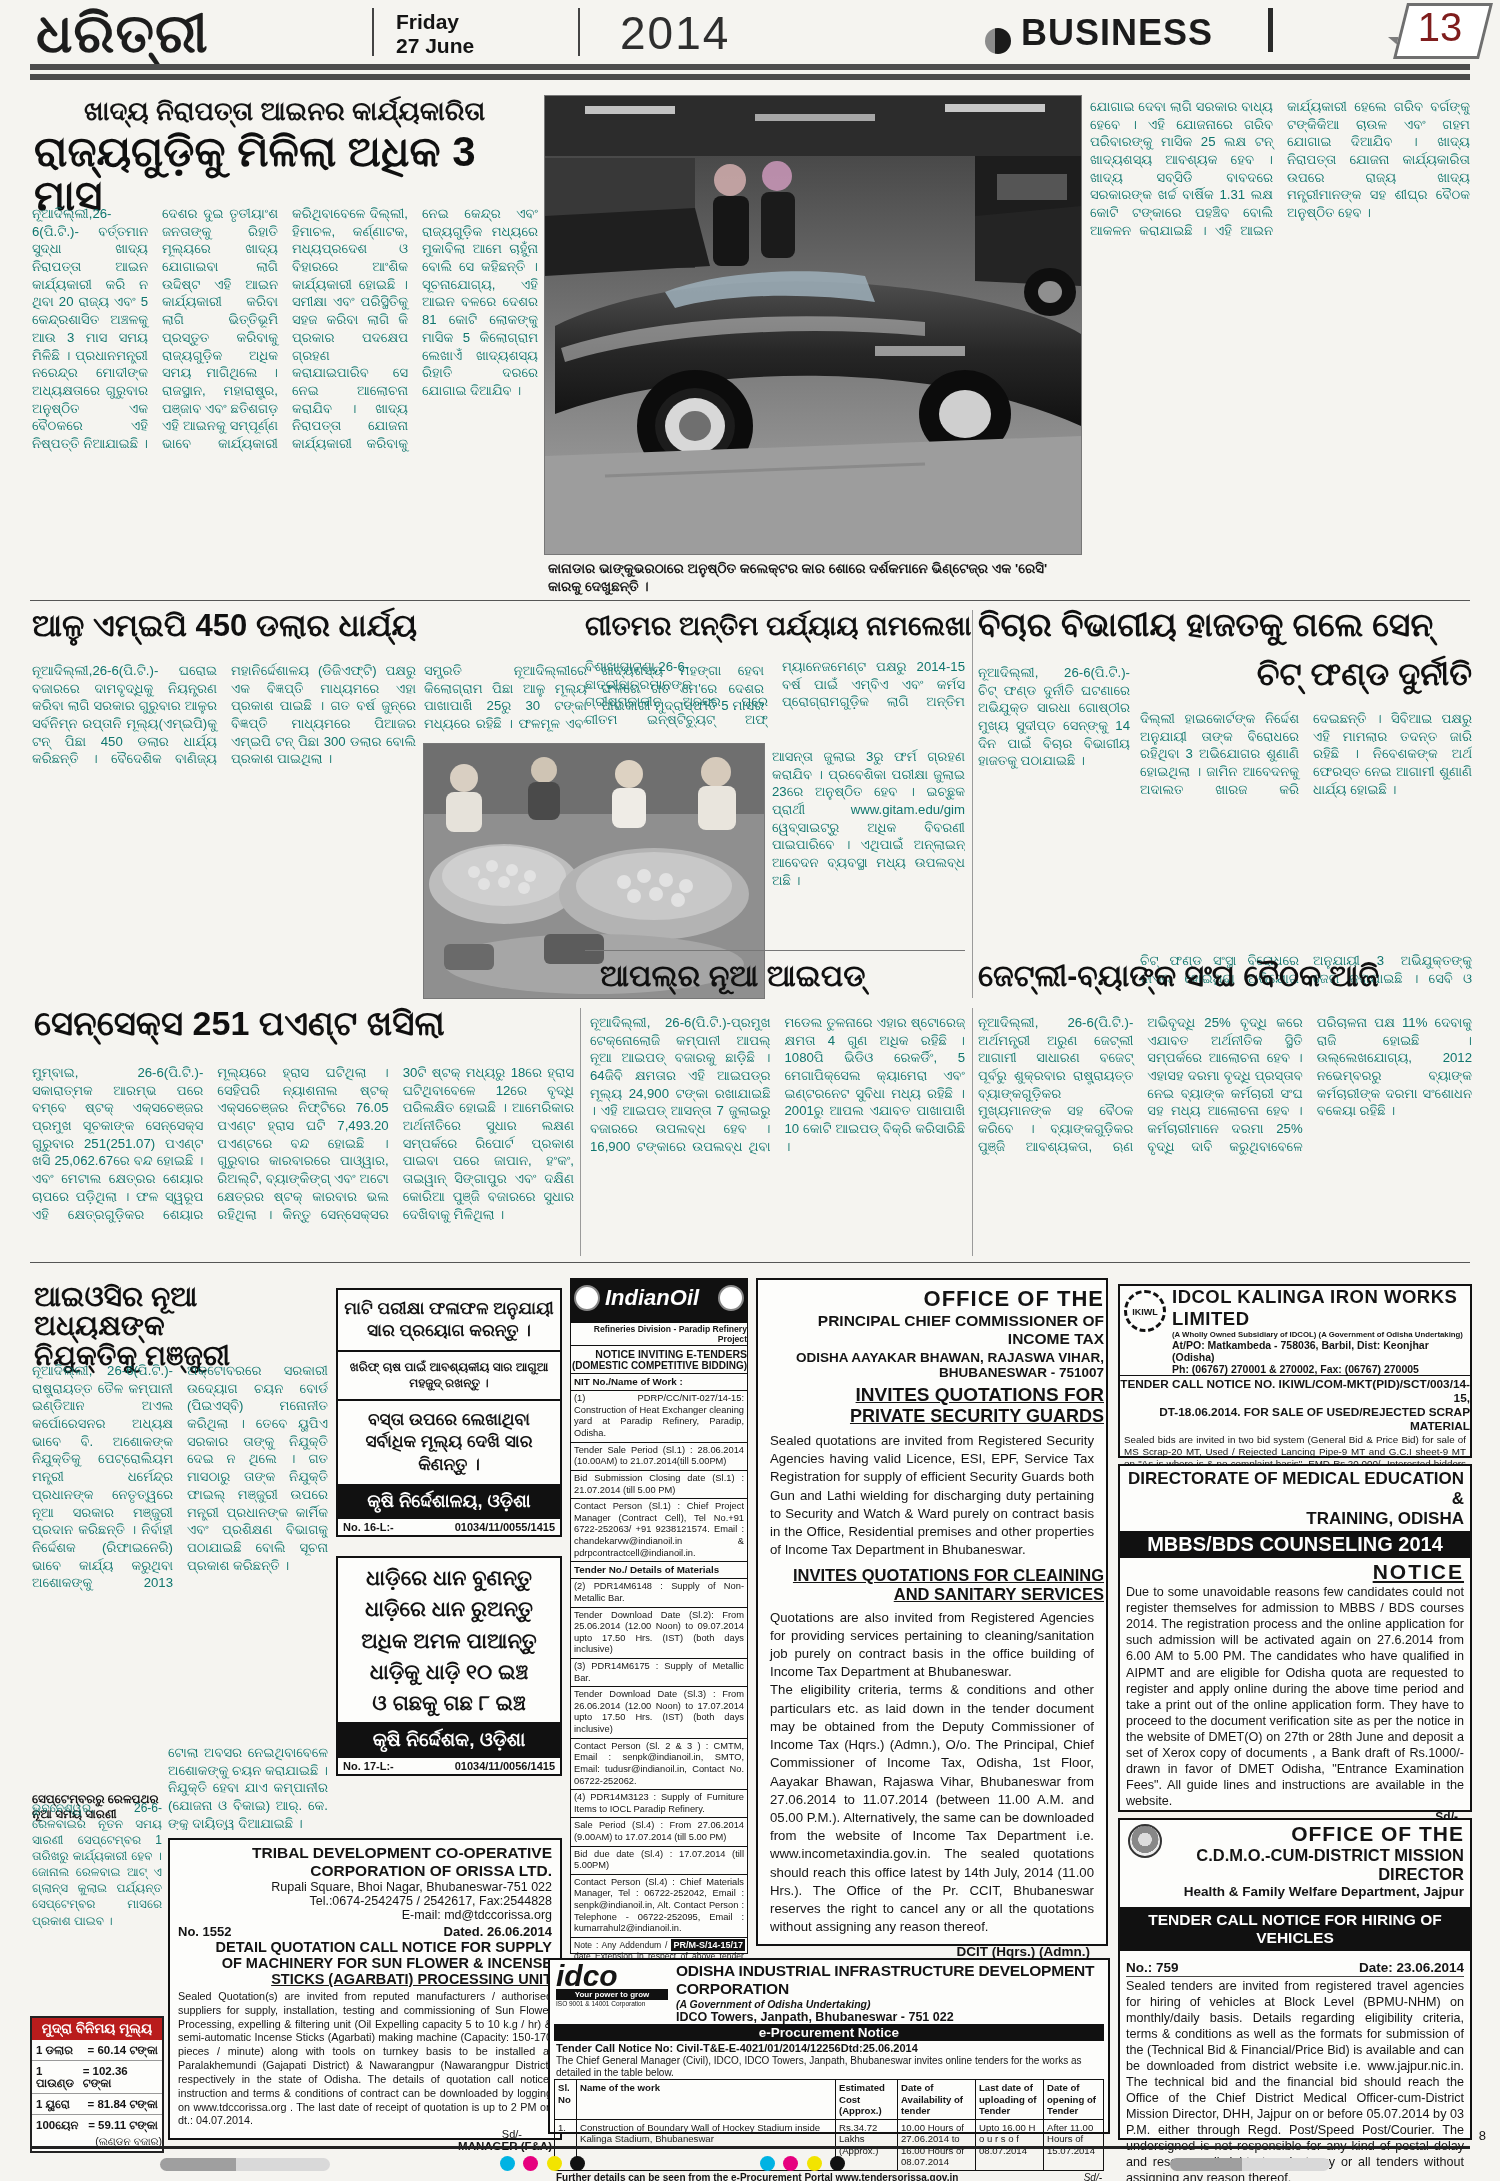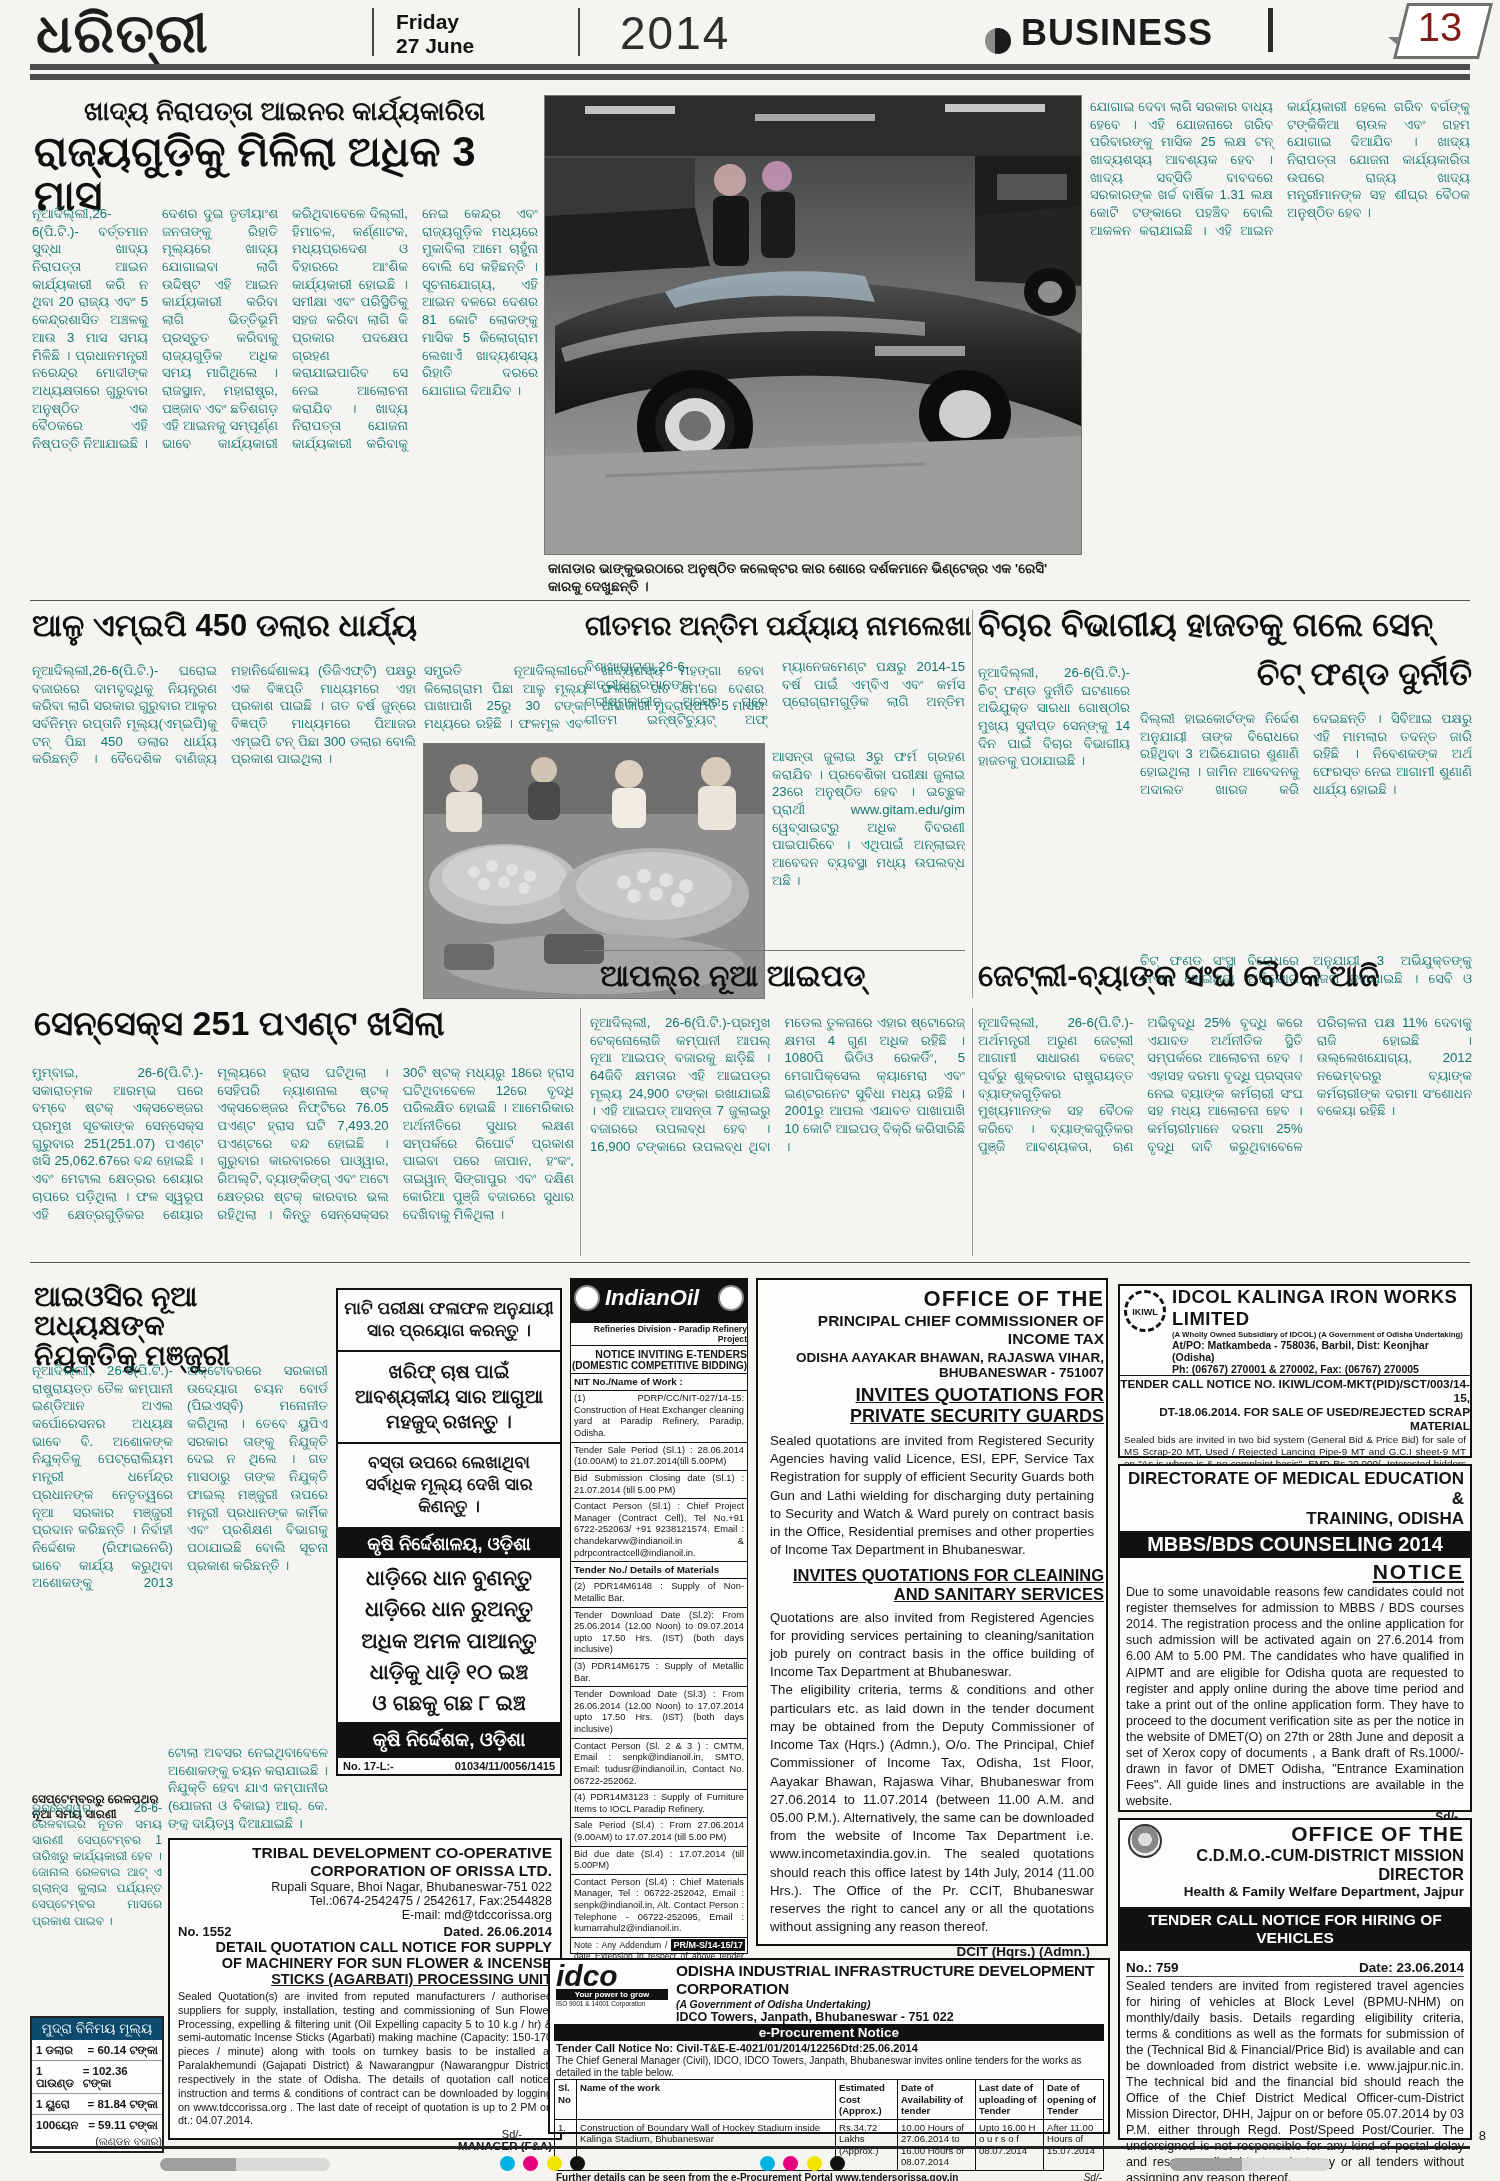--- a/index.html
+++ b/index.html
@@ -31,21 +31,21 @@
   .kicker{font-size:26px;font-weight:bold}
   .hl{font-weight:bold;color:#101010;line-height:1.05}
   .odia{font-size:13.2px;line-height:1.34;text-align:justify;color:#0f766e}
   .cols2{column-count:2;column-gap:14px}
   .cols3{column-count:3;column-gap:14px}
   .cols4{column-count:4;column-gap:14px}
   .caption{font-size:13.5px;font-weight:bold;line-height:1.3}
   .photo{position:absolute;background:#cfcfcf;outline:1px solid #777}
   
   .curbox{border:2px solid #222;background:#fdfdfb}
-  .curbox .t{background:#0c4a6e;color:#fff;font-size:13.5px;font-weight:normal;text-align:center;padding:3px 2px}
+  .curbox .t{background:#b91c1c;color:#fff;font-size:13.5px;font-weight:bold;text-align:center;padding:3px 2px}
   .currow{display:flex;justify-content:space-between;font-size:11.5px;font-weight:bold;padding:3.5px 4px;border-bottom:1px solid #999}
   
   .adbox{position:absolute;background:#fdfdfb;border:2px solid #111}
   .blackbar{background:#111;color:#fff;font-weight:bold;text-align:center}
   
   .kr-line{border-bottom:2px solid #111;padding:8px 6px;font-weight:bold;text-align:center;line-height:1.3}
   .kr-ref{display:flex;justify-content:space-between;font-size:11px;font-weight:bold;padding:2px 5px}
   
   .io-row{border-top:1px solid #111;padding:2px 3px;font-size:9.3px;line-height:1.25;text-align:justify}
   .io-row.hd{font-weight:bold;font-size:9.8px}
@@ -235,21 +235,21 @@
       </div>
     <div class="currow" style="border-bottom:none">
         <span>100ୟେନ</span>
         <span>=  59.11 ଟଙ୍କା</span>
       </div>
     <div class="ctr" style="font-size:10.5px;padding-bottom:3px">(ଲଣ୍ଡନ ବଜାର)</div>
   </div>
 
   <div class="adbox" style="left:336px;top:1288px;width:226px">
     <div class="kr-line" style="font-size:17px">ମାଟି ପରୀକ୍ଷା ଫଳାଫଳ ଅନୁଯାୟୀ ସାର ପ୍ରୟୋଗ କରନ୍ତୁ ।</div>
-    <div class="kr-line" style="font-size:19px">ଖରିଫ୍ ଚାଷ ପାଇଁ ଆବଶ୍ୟକୀୟ ସାର ଆଗୁଆ ମହଜୁଦ୍ ରଖନ୍ତୁ ।</div>
+    <div class="kr-line" style="font-size:12px">ଖରିଫ୍ ଚାଷ ପାଇଁ ଆବଶ୍ୟକୀୟ ସାର ଆଗୁଆ ମହଜୁଦ୍ ରଖନ୍ତୁ ।</div>
     <div class="kr-line" style="font-size:17px">ବସ୍ତା ଉପରେ ଲେଖାଥିବା ସର୍ବାଧିକ ମୂଲ୍ୟ ଦେଖି ସାର କିଣନ୍ତୁ ।</div>
     <div class="blackbar" style="font-size:18px;padding:5px 2px">କୃଷି ନିର୍ଦ୍ଦେଶାଳୟ, ଓଡ଼ିଶା</div>
     <div class="kr-ref" style="border-top:2px solid #111">
       <span>No. 16-L:-</span>
       <span>01034/11/0055/1415</span>
     </div>
   </div>
 
   <div class="adbox" style="left:336px;top:1556px;width:226px">
     <div class="kr-line" style="font-size:21px;border-bottom:none;padding:6px 4px 2px">ଧାଡ଼ିରେ ଧାନ ବୁଣନ୍ତୁ</div>

